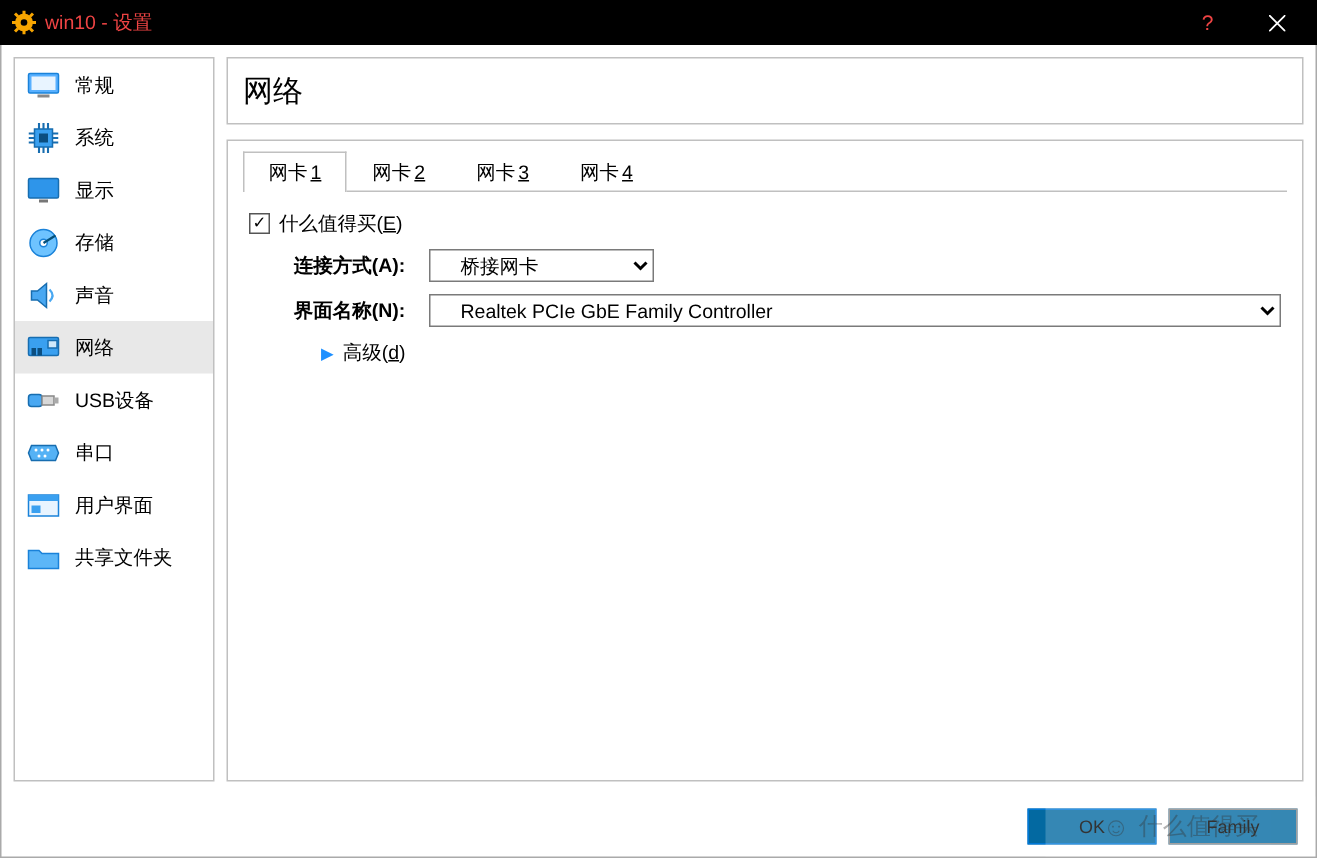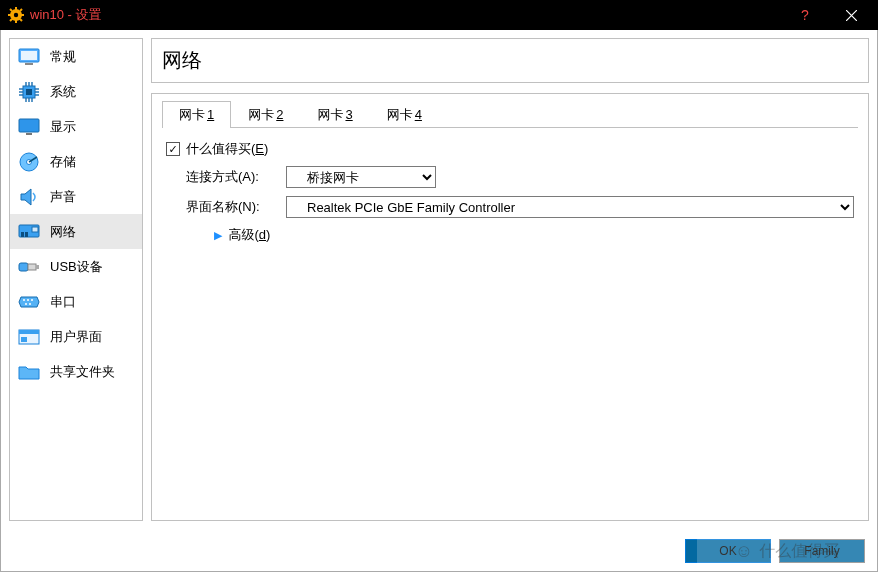--- a/index.html
+++ b/index.html
@@ -53,21 +53,21 @@
     .tab.active { border-color: #c0c0c0; background:#fff; }
     .tab .hot { text-decoration: underline; padding-left: 2px; }
 
     
     .form { padding: 12px 4px 4px 4px; font-size: 13px; }
     .row { display:flex; align-items:center; margin-bottom: 8px; }
     .check { width: 14px; height: 14px; border: 1px solid #555; margin-right: 6px; display:inline-flex; align-items:center; justify-content:center; font-size:11px; line-height:1; }
     .check::after { content: "✓"; }
     .lbl .hot { text-decoration: underline; }
     .indent { margin-left: 20px; }
-    .field-label { width: 100px; text-align: left; padding-right: 6px; }
+    .field-label { width: 100px; text-align: center; padding-right: 6px; font-weight: bold; }
     select.combo {
       font-family: inherit; font-size: 13px; height: 22px;
       border: 1px solid #7a7a7a; padding: 0 16px; background:#fff;
     }
     select.combo.full { flex:1; min-width: 0; }
     .expand { display:flex; align-items:center; gap:6px; margin-left: 48px; margin-top: 4px; }
     .tri { color:#1e90ff; font-size: 11px; }
 
     
     .buttons { position:absolute; right: 12px; bottom: 8px; display:flex; gap:8px; }

